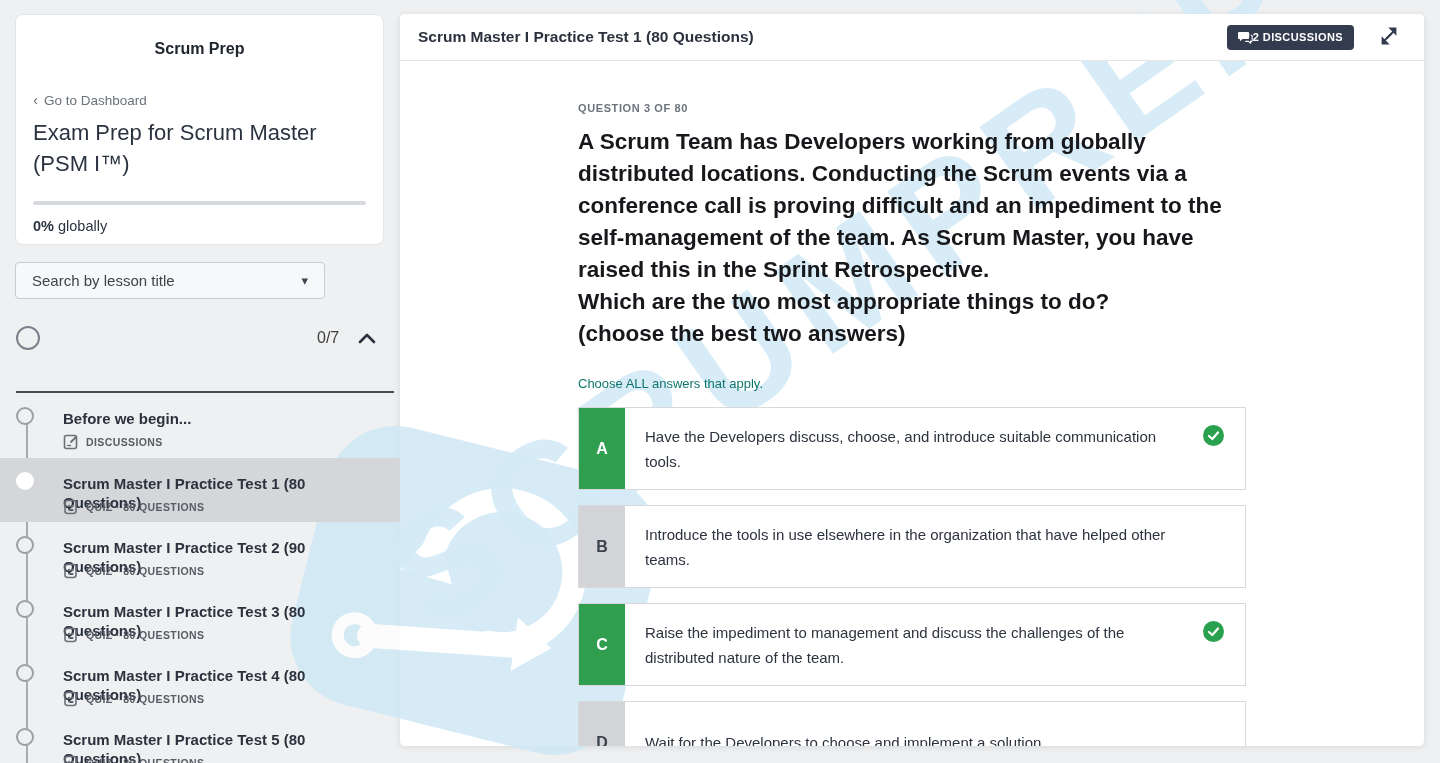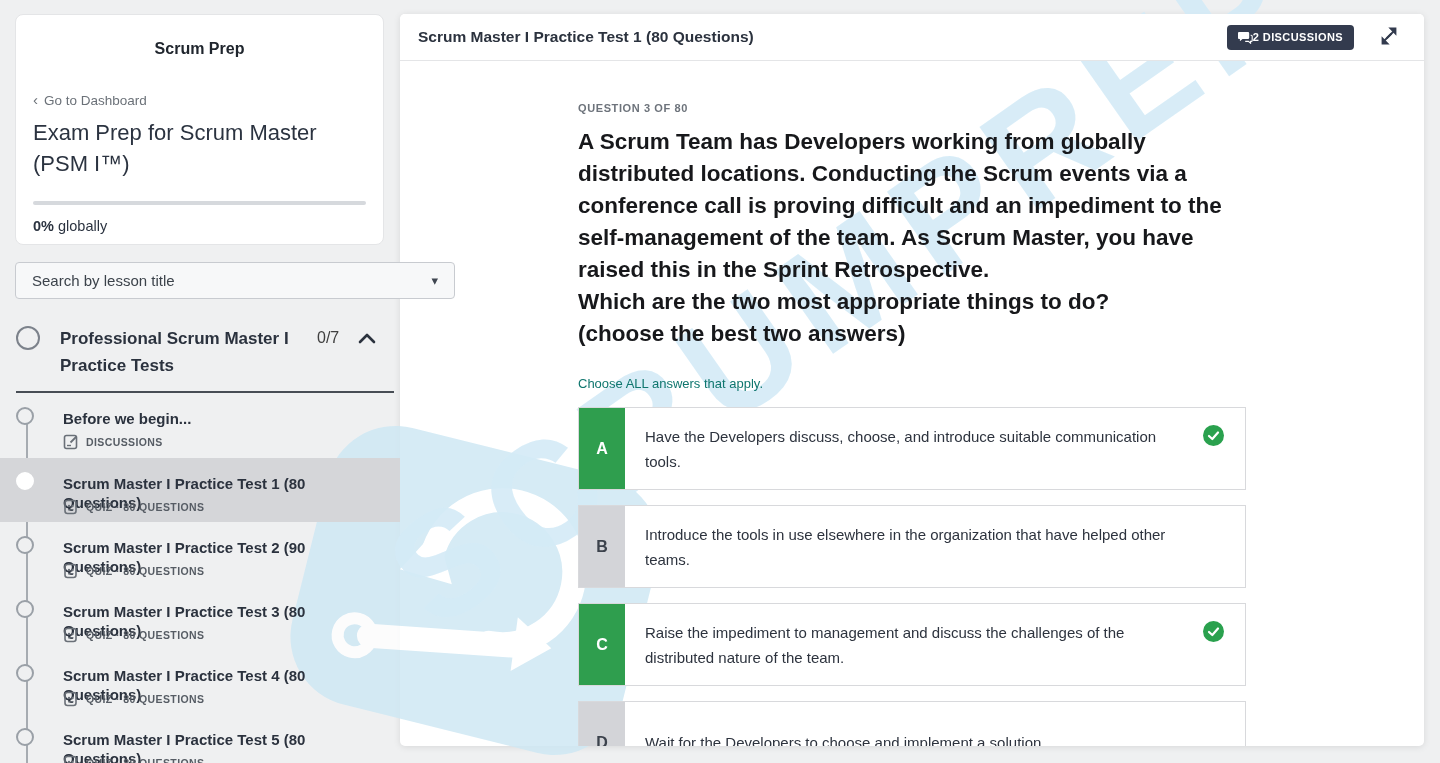--- a/index.html
+++ b/index.html
@@ -33,21 +33,21 @@
   .back-link { margin-top:33px; font-size:13.5px; color:#6b7178; cursor:pointer; }
   .back-link .chev { font-size:15px; margin-right:6px; }
   .course-title { margin-top:9px; font-size:22px; line-height:31px; font-weight:normal; color:#2b3340; }
   .progress-track { margin-top:22px; height:4px; background:#d6d9dd; border-radius:2px; }
   .progress-fill { height:4px; width:0; background:#2b3340; border-radius:2px; }
   .complete-line { margin-top:13px; font-size:14.5px; color:#2b3340; }
   .complete-line .pct { font-weight:bold; }
   .complete-line .suffix { margin-left:4px; }
 
   .search-box {
-    position:absolute; left:15px; top:262px; width:440px; height:37px;
+    position:absolute; left:15px; top:262px; width:310px; height:37px;
     background:#f7f8f9; border:1px solid #c8cbd0; border-radius:4px;
     display:flex; align-items:center; padding:0 16px; cursor:pointer;
   }
   .search-box .label { flex:1; font-size:15px; color:#3c434b; }
   .search-box .caret { font-size:13px; color:#3f4650; }
 
   .section-circle {
     position:absolute; left:16px; top:326px; width:24px; height:24px;
     border:2.5px solid #7c828b; border-radius:50%;
   }
@@ -149,21 +149,20 @@
       <span class="pct">0%</span><span class="suffix">globally</span>
     </div>
   </div>
 
   <div class="search-box">
     <span class="label">Search by lesson title</span>
     <span class="caret">▾</span>
   </div>
 
   <div class="section-circle"></div>
-  <div class="section-title">Professional Scrum Master I Practice Tests</div>
   <div class="section-count">0/7</div>
   <div class="section-chevron">
     <svg width="18" height="12" viewBox="0 0 18 12">
         <polyline points="2,9 9,2 16,9" fill="none" stroke="#2b323e" stroke-width="2.6" stroke-linecap="round" stroke-linejoin="round"></polyline>
       </svg>
   </div>
   <div class="side-divider"></div>
 
   <div class="lesson-line"></div>
   <div class="lesson-bar-active"></div>

